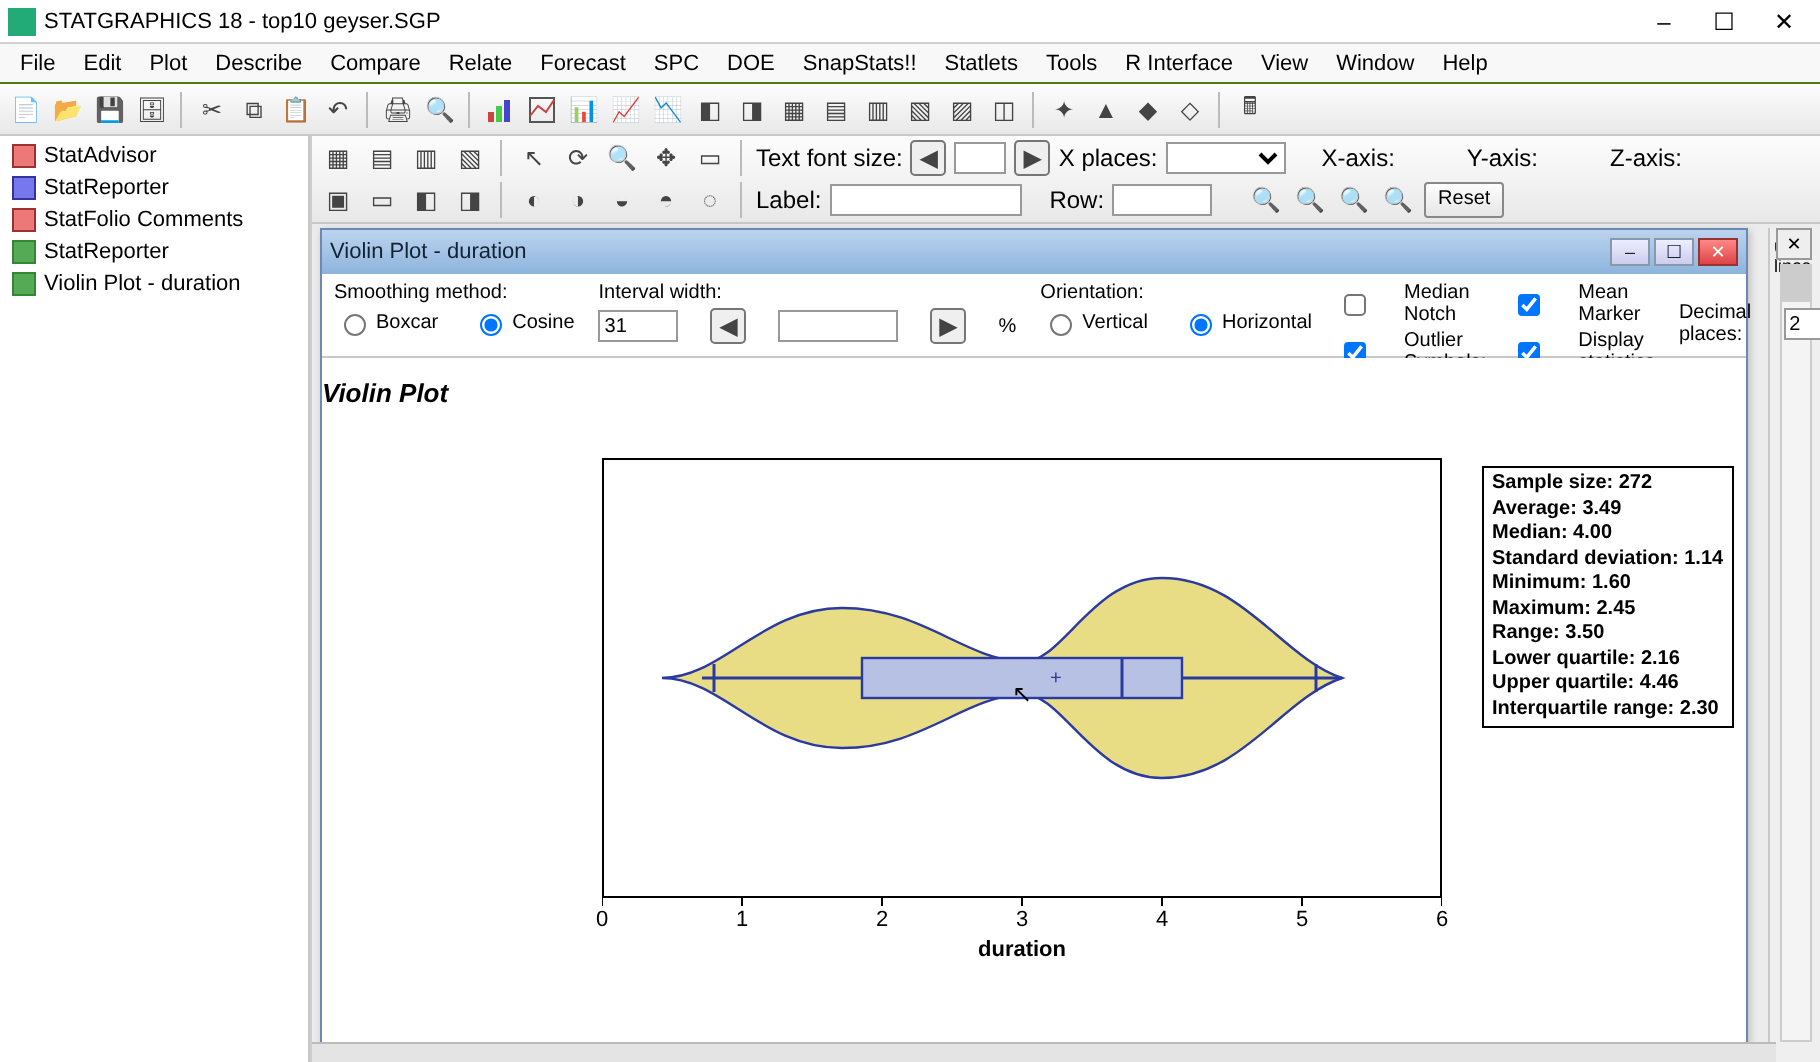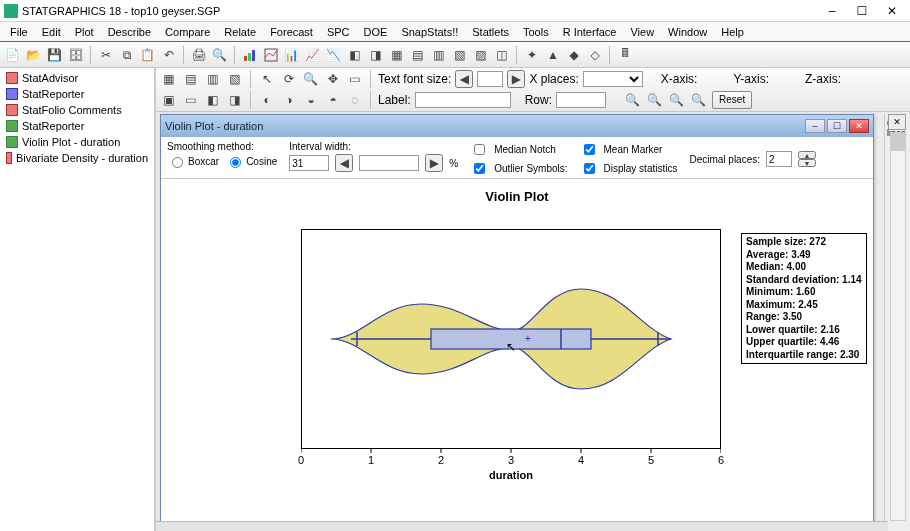--- a/index.html
+++ b/index.html
@@ -126,32 +126,32 @@
 
   .options-pane {
     height: 42px;
     border-bottom:1px solid #c8c8c8;
     display:flex; align-items:flex-start;
     padding: 4px 6px;
     gap: 12px;
     font-size:10px;
   }
   .opt-group { display:flex; flex-direction:column; gap:2px; }
-  .opt-row { display:flex; align-items:center; gap:6px; }
+  .opt-row { display:flex; align-items:center; gap:16px; }
   .opt-row label { display:flex; align-items:center; gap:2px; }
   .chk, .rdo { width:11px; height:11px; }
 
   .chart-area {
     flex:1;
     position:relative;
     background:#fff;
   }
   .chart-title {
     position:absolute; top:10px; left:0; right:0;
-    text-align:center; font-weight:bold; font-size:13px;
+    text-align:left; font-weight:bold; font-size:13px;font-style:italic;
   }
   .chart-frame {
     position:absolute;
     left:140px; top:50px; width:420px; height:220px;
     border:1px solid #000;
     background:#fff;
   }
   .violin-svg {
     position:absolute; left:140px; top:50px; width:420px; height:260px;
   }
@@ -291,24 +291,20 @@
         <span>StatFolio Comments</span>
       </div>
     <div class="side-item">
         <div class="sicon"></div>
         <span>StatReporter</span>
       </div>
     <div class="side-item">
         <div class="sicon"></div>
         <span>Violin Plot - duration</span>
       </div>
-    <div class="side-item alt">
-        <div class="sicon"></div>
-        <span>Bivariate Density - duration</span>
-      </div>
   </div>
 
   <div class="workspace">
 
     <div class="ws-toolbar">
       <div class="ws-row">
         <div class="tbtn">▦</div>
         <div class="tbtn">▤</div>
         <div class="tbtn">▥</div>
         <div class="tbtn">▧</div>
@@ -393,20 +389,33 @@
           <span>Interval width:</span>
           <div class="opt-row">
             <input class="ws-input" style="width: 40px;" value="31">
             <button class="tbtn">◀</button>
             <input class="ws-input" style="width: 60px;">
             <button class="tbtn">▶</button>
             <span>%</span>
           </div>
         </div>
         <div class="opt-group">
+          <span>Orientation:</span>
+          <div class="opt-row">
+            <label>
+                <input type="radio" class="rdo" style=""> 
+                <span>Vertical</span>
+              </label>
+            <label>
+                <input type="radio" class="rdo" checked="" style=""> 
+                <span>Horizontal</span>
+              </label>
+          </div>
+        </div>
+        <div class="opt-group">
           <label class="opt-row">
               <input type="checkbox" class="chk" style=""> 
               <span>Median Notch</span>
             </label>
           <label class="opt-row">
               <input type="checkbox" class="chk" checked="" style=""> 
               <span>Outlier Symbols:</span>
             </label>
         </div>
         <div class="opt-group">

